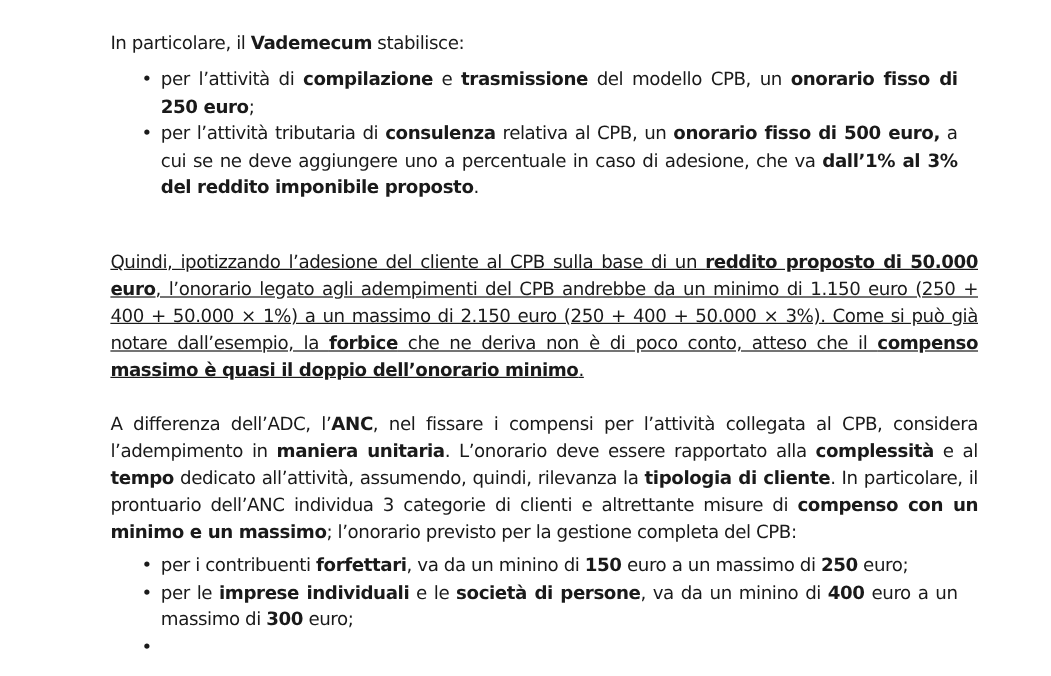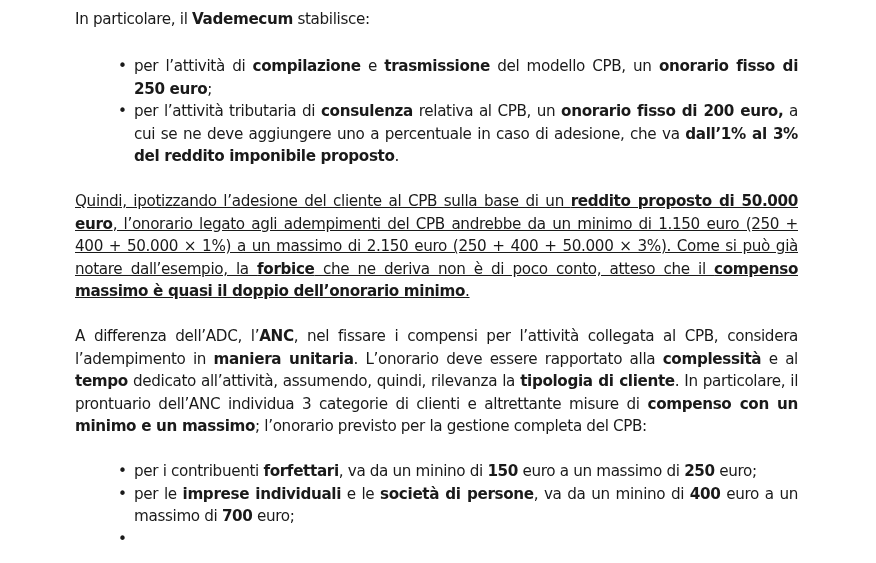--- a/index.html
+++ b/index.html
@@ -5,21 +5,21 @@
   html, body { margin: 0; padding: 0; background: #ffffff; }
   body {
     width: 876px; height: 563px; overflow: hidden; position: relative;
     font-family: "DejaVu Sans", sans-serif;
     color: #1a1a1a;
   }
   .doc {
     position: absolute; left: 75px; top: 8px; width: 723px;
     font-size: 15.2px; line-height: 22.5px; letter-spacing: -0.35px;
   }
-  .para { margin: 0; text-align: justify; }
+  .para { margin: 17px; text-align: justify; }
   .p1 { position: absolute; top: 0; left: 0; width: 723px; }
   .list1 { position: absolute; top: 47px; left: 0; width: 723px; }
   .p2 { position: absolute; top: 182px; left: 0; width: 723px; text-decoration: underline; }
   .p3 { position: absolute; top: 317px; left: 0; width: 723px; }
   .list2 { position: absolute; top: 452px; left: 0; width: 723px; }
   ul { list-style: none; margin: 0; padding: 0; }
   li {
     position: relative; padding-left: 59px; text-align: justify;
   }
   li .bullet {
@@ -33,34 +33,34 @@
 <div class="doc">
   <p class="para p1"><span>In particolare, il </span><b>Vademecum</b><span> stabilisce:</span></p>
 
   <ul class="list1">
     <li>
       <span class="bullet">•</span>
       <span><span>per l’attività di </span><b>compilazione</b><span> e </span><b>trasmissione</b><span> del modello CPB, un </span><b>onorario fisso di 250 euro</b><span>;</span></span>
     </li>
     <li>
       <span class="bullet">•</span>
-      <span><span>per l’attività tributaria di </span><b>consulenza</b><span> relativa al CPB, un </span><b>onorario fisso di 200 euro,</b><span> a cui se ne deve aggiungere uno a percentuale in caso di adesione, che va </span><b>dall’1% al 3% del reddito imponibile proposto</b><span>.</span></span>
+      <span><span>per l’attività tributaria di </span><b>consulenza</b><span> relativa al CPB, un </span><b>onorario fisso di 500 euro,</b><span> a cui se ne deve aggiungere uno a percentuale in caso di adesione, che va </span><b>dall’1% al 3% del reddito imponibile proposto</b><span>.</span></span>
     </li>
   </ul>
 
   <p class="para p2"><span>Quindi, ipotizzando l’adesione del cliente al CPB sulla base di un </span><b>reddito proposto di 50.000 euro</b><span>, l’onorario legato agli adempimenti del CPB andrebbe da un minimo di 1.150 euro (250 + 400 + 50.000 × 1%) a un massimo di 2.150 euro (250 + 400 + 50.000 × 3%). Come si può già notare dall’esempio, la </span><b>forbice</b><span> che ne deriva non è di poco conto, atteso che il </span><b>compenso massimo è quasi il doppio dell’onorario minimo</b><span>.</span></p>
 
   <p class="para p3"><span>A differenza dell’ADC, l’</span><b>ANC</b><span>, nel fissare i compensi per l’attività collegata al CPB, considera l’adempimento in </span><b>maniera unitaria</b><span>. L’onorario deve essere rapportato alla </span><b>complessità</b><span> e al </span><b>tempo</b><span> dedicato all’attività, assumendo, quindi, rilevanza la </span><b>tipologia di cliente</b><span>. In particolare, il prontuario dell’ANC individua 3 categorie di clienti e altrettante misure di </span><b>compenso con un minimo e un massimo</b><span>; l’onorario previsto per la gestione completa del CPB:</span></p>
 
   <ul class="list2">
     <li>
       <span class="bullet">•</span>
       <span><span>per i contribuenti </span><b>forfettari</b><span>, va da un minino di </span><b>150</b><span> euro a un massimo di </span><b>250</b><span> euro;</span></span>
     </li>
     <li>
       <span class="bullet">•</span>
-      <span><span>per le </span><b>imprese individuali</b><span> e le </span><b>società di persone</b><span>, va da un minino di </span><b>400</b><span> euro a un massimo di </span><b>700</b><span> euro;</span></span>
+      <span><span>per le </span><b>imprese individuali</b><span> e le </span><b>società di persone</b><span>, va da un minino di </span><b>400</b><span> euro a un massimo di </span><b>300</b><span> euro;</span></span>
     </li>
     <li>
       <span class="bullet">•</span>
     </li>
   </ul>
 </div>
 
 </body></html>

